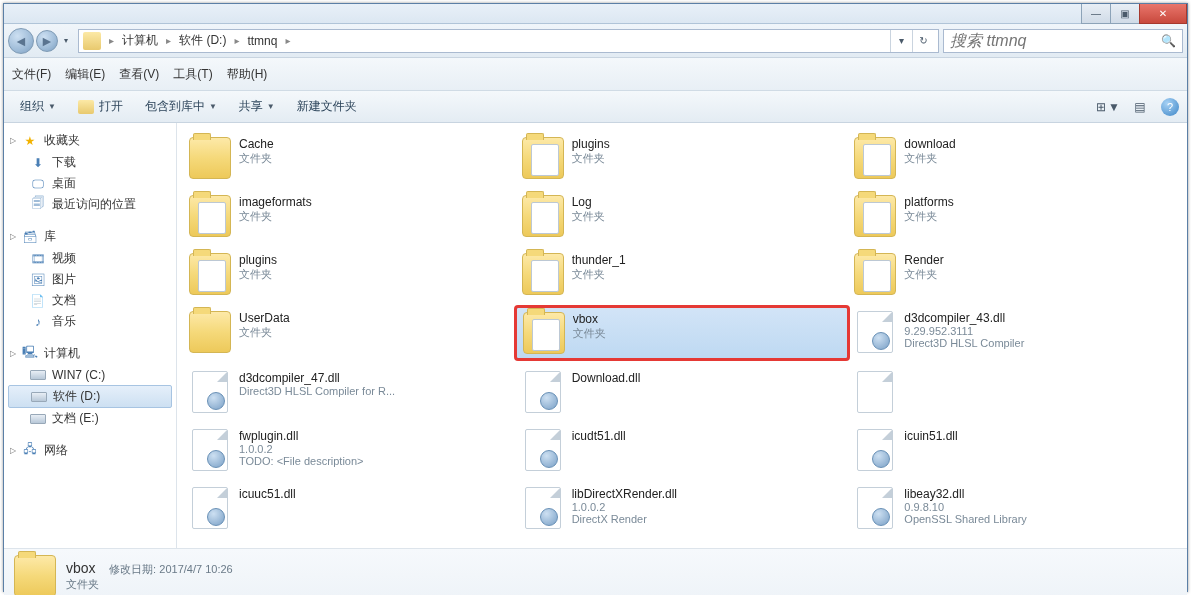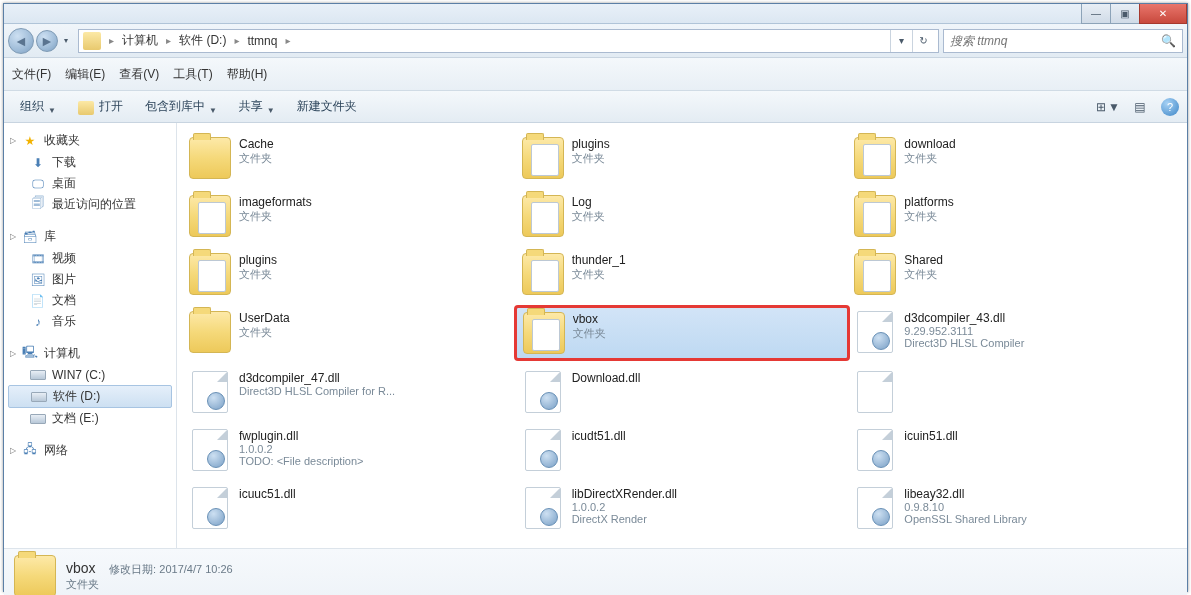--- a/index.html
+++ b/index.html
@@ -18,30 +18,30 @@
 .nav-fwd { width:22px;height:22px; margin-left:2px;}
 .nav-dropdown-btn { width:16px; display:flex;align-items:center;justify-content:center;color:#4a5a6a;font-size:8px;}
 .address-bar { flex:1; height:24px; background:#fff; border:1px solid #aabad0; margin:0 4px; display:flex; align-items:center; padding:0 4px;}
 .addr-folder-icon { width:18px;height:18px; background:linear-gradient(#fce9a6,#e8c96e); border-radius:2px; margin-right:4px;}
 .breadcrumb { display:flex; align-items:center; font-size:12px; color:#333; flex:1;}
 .breadcrumb span { padding: 2px 4px;}
 .breadcrumb .sep { color:#888; font-size:10px;}
 .addr-btns { display:flex; height:100%;}
 .addr-btn { width:22px; border-left:1px solid #cad4df; display:flex;align-items:center;justify-content:center;font-size:10px;color:#4a5a6a;}
 .search-bar { width:240px; height:24px; background:#fff; border:1px solid #aabad0; display:flex;align-items:center; padding:0 6px;}
-.search-bar input { border:none; outline:none; flex:1; font-size:12px; font-style:italic; color:#3b82f6;}
+.search-bar input { border:none; outline:none; flex:1; font-size:16px; font-style:italic; color:#3b82f6;}
 .search-icon { color:#5a7fa6; font-size:12px;}
 
 
 .menubar { height:22px; background:linear-gradient(#f4f8fb,#e8eff5); display:flex; align-items:center; padding:16px 8px; border-bottom:1px solid #d0dbe5; font-size:12px;}
 .menubar span { margin-right:14px; color:#333;}
 
 
 .toolbar { height:32px; background:linear-gradient(#f4f8fb,#e4ecf3); display:flex; align-items:center; padding:0 8px; border-bottom:1px solid #c8d4e0; font-size:12px;}
-.tool-btn { display:flex;align-items:flex-end; padding:3px 8px; color:#2d455b; margin-right:6px;}
+.tool-btn { display:flex;align-items:center; padding:3px 8px; color:#2d455b; margin-right:6px;}
 .tool-btn .caret { font-size:8px; margin-left:4px; color:#4a5a6a;}
 .tool-open-icon { width:16px;height:14px; background:linear-gradient(#fce9a6,#e8c96e); border-radius:2px; margin-right:5px;}
 .toolbar-right { margin-left:auto; display:flex; align-items:center;}
 .view-icon-btn { width:30px; height:22px; border:1px solid transparent; display:flex;align-items:center;justify-content:center;font-size:12px;color:#4a5a6a; margin-left:2px;}
 .help-icon { width:18px;height:18px; border-radius:50%; background:radial-gradient(circle at 35% 30%,#a7d2f5,#3d85c6); color:#fff; display:flex;align-items:center;justify-content:center;font-size:11px; margin-left:6px;}
 
 
 .body { display:flex; height:calc(100% - 20px - 34px - 22px - 32px - 54px); }
 .sidebar { width:173px; background:#fff; border-right:1px solid #dde4eb; overflow:hidden; padding:6px 0;}
 .side-group-head { display:flex; align-items:center; padding:3px 6px; font-size:12px; color:#333;}
@@ -294,21 +294,21 @@
             <div class="item-text">
               <div class="item-name">thunder_1</div>
               <div class="item-sub">文件夹</div>
             </div>
           </div>
           <div class="file-item">
             <div class="item-icon">
               <div class="folder-icon-lg with-sheet"></div>
             </div>
             <div class="item-text">
-              <div class="item-name">Shared</div>
+              <div class="item-name">Render</div>
               <div class="item-sub">文件夹</div>
             </div>
           </div>
           <div class="file-item">
             <div class="item-icon">
               <div class="folder-icon-lg"></div>
             </div>
             <div class="item-text">
               <div class="item-name">UserData</div>
               <div class="item-sub">文件夹</div>

